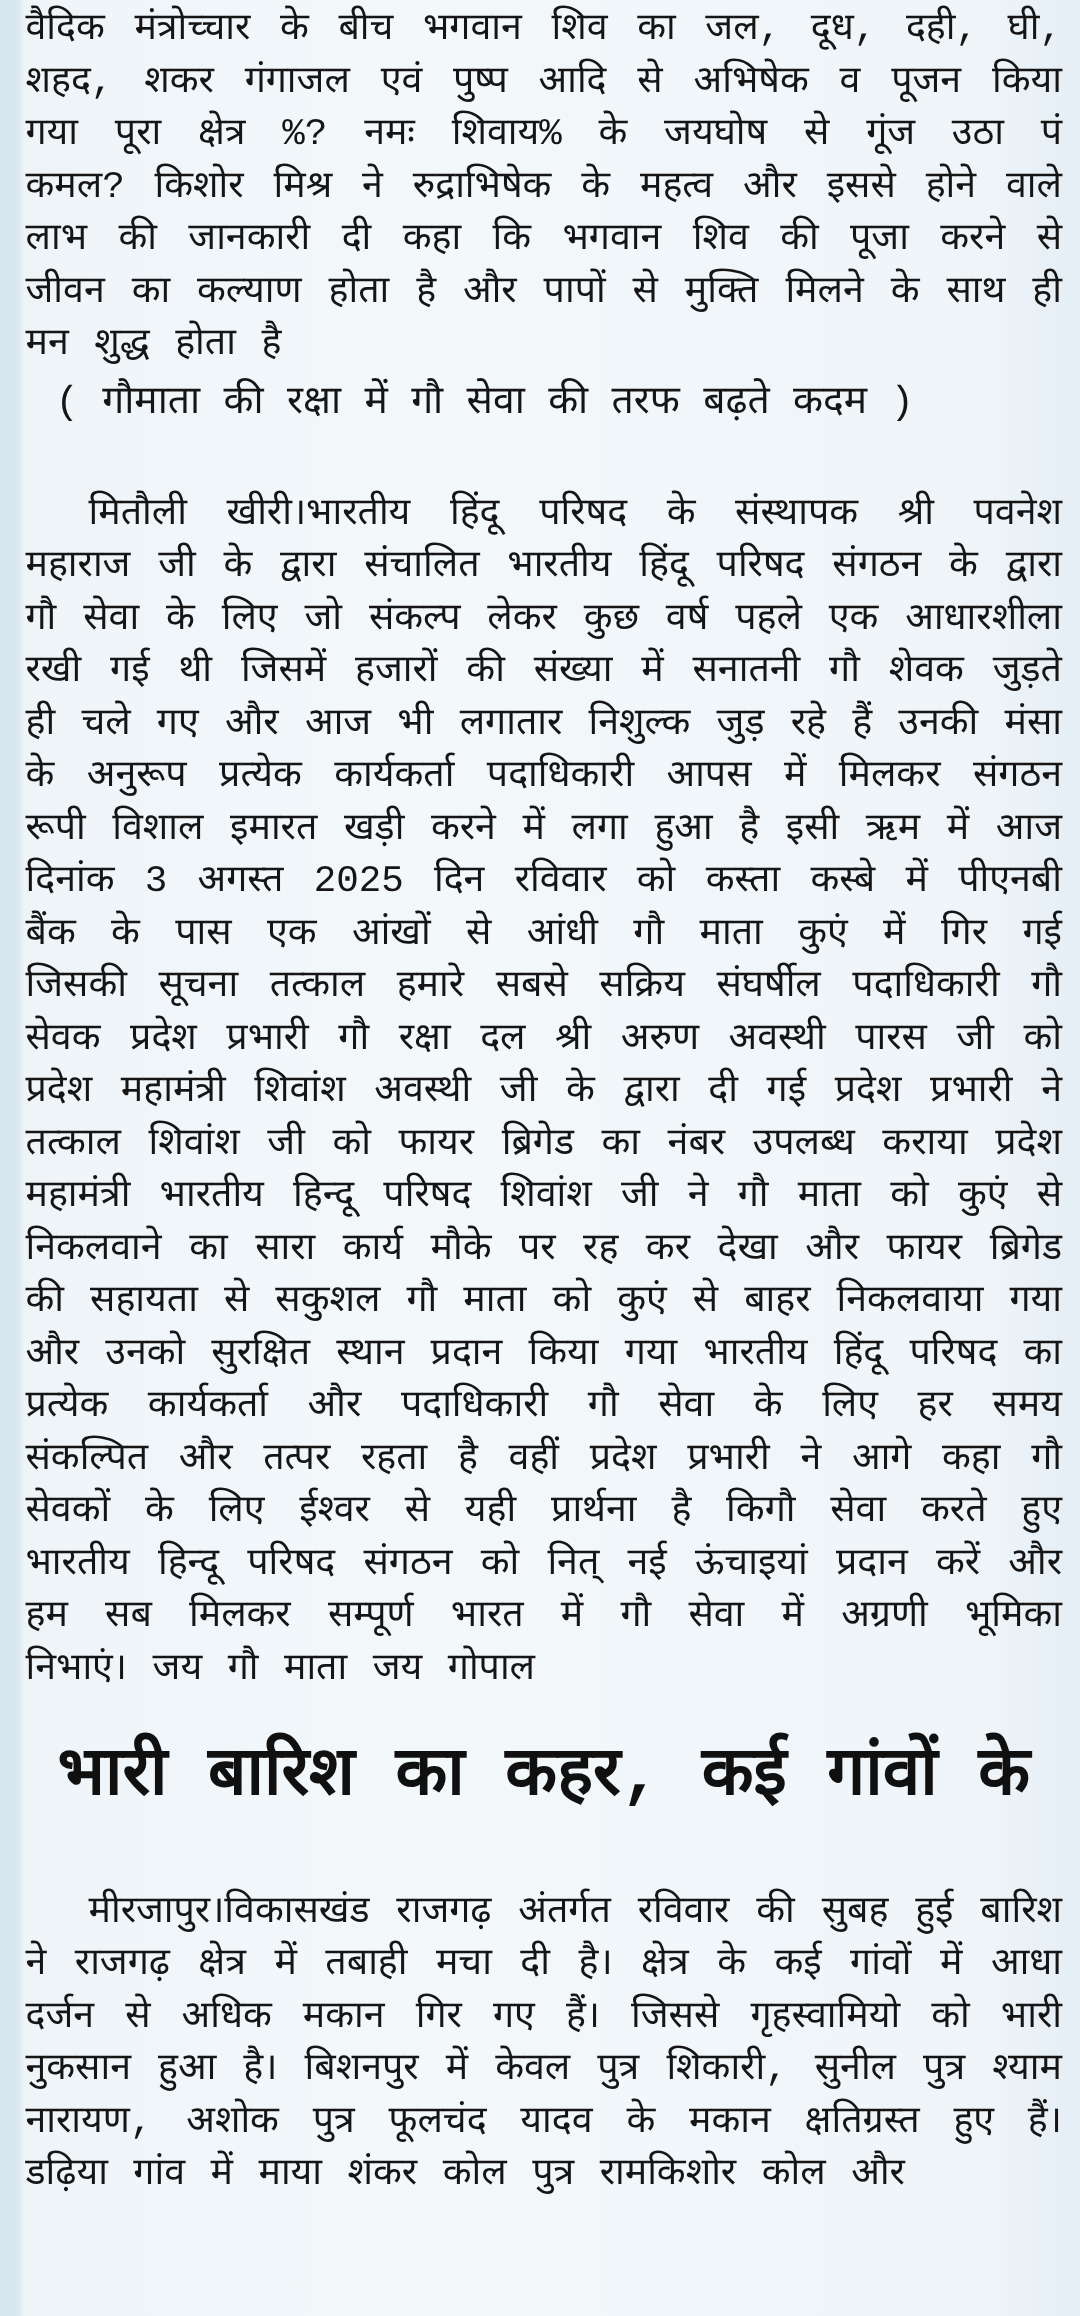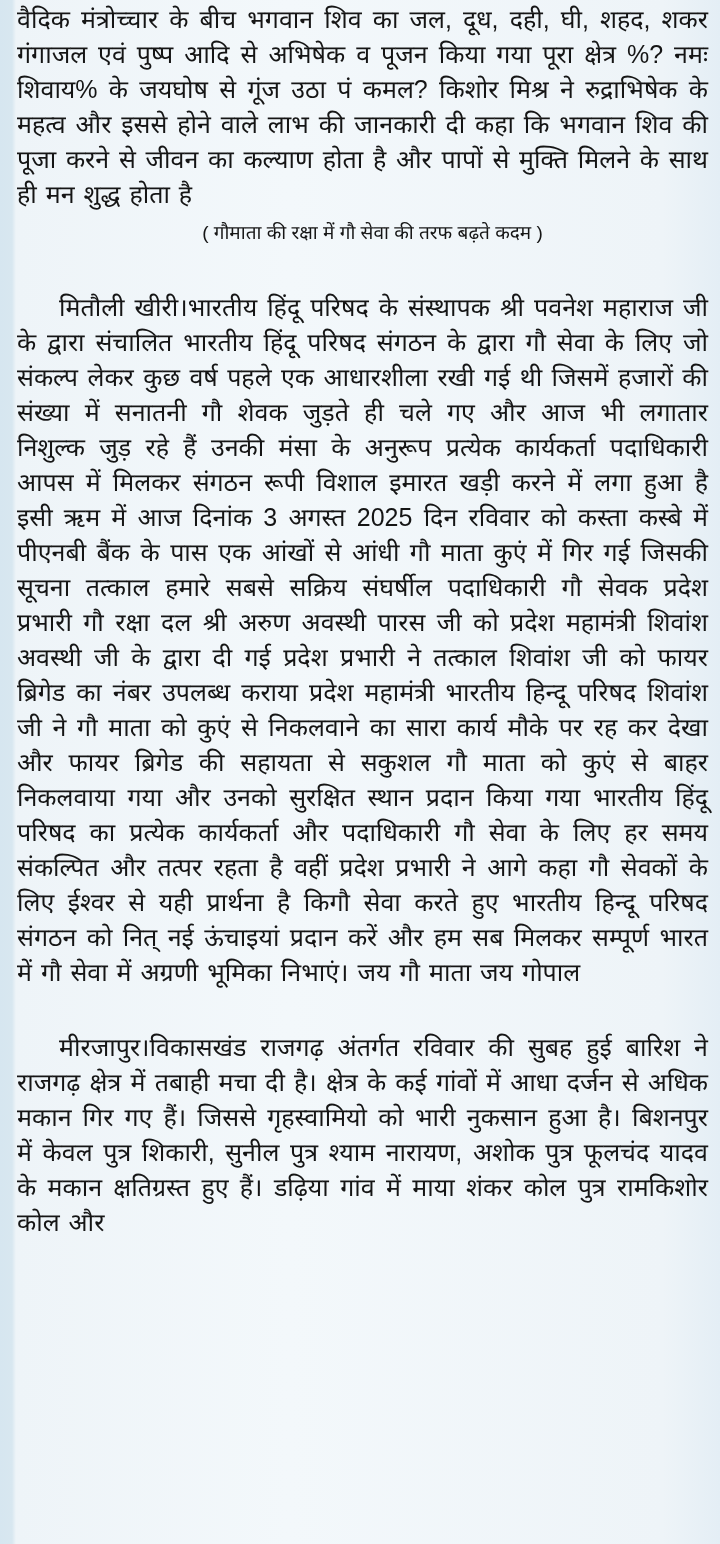--- a/index.html
+++ b/index.html
@@ -11,21 +11,21 @@
     position: relative;
     width: 720px;
     height: 1544px;
     overflow: hidden;
     box-sizing: border-box;
     background: linear-gradient(90deg,
       #d6e6f0 0px, #d8e7f0 12px,
       #eef4f8 16px, #f3f8fb 40%,
       #eef4f8 92%, #e4eef5 100%);
     color: #151515;
-    font-family: Liberation Sans, sans-serif;
+    font-family: Liberation Mono, monospace;
   }
   .content {
     position: relative;
     padding: 2px 12px 0 17px;
   }
   .body-text {
     margin: 0;
     font-size: 25px;
     line-height: 35px;
     text-align: justify;
@@ -53,24 +53,23 @@
     margin-top: 22px;
     margin-bottom: 6px;
     font-size: 45px;
     line-height: 65px;
   }
   .headline .hl-line {
     white-space: nowrap;
   }
   .subheadline {
     margin: 4px 0 0 0;
-    font-size: 19px;
+    font-size: 26px;
     line-height: 34px;
     text-indent: 20px;
-    text-align: center;
   }
   .byline {
     margin: 2px 0 2px 0;
     font-size: 26px;
     line-height: 35px;
     text-indent: 46px;
   }
 </style>
 </head>
 <body>
@@ -80,19 +79,20 @@
 
     <p class="body-text">वैदिक मंत्रोच्चार के बीच भगवान शिव का जल, दूध, दही, घी, शहद, शकर गंगाजल एवं पुष्प आदि से अभिषेक व पूजन किया गया पूरा क्षेत्र %? नमः शिवाय% के जयघोष से गूंज उठा पं कमल? किशोर मिश्र ने रुद्राभिषेक के महत्व और इससे होने वाले लाभ की जानकारी दी कहा कि भगवान शिव की पूजा करने से जीवन का कल्याण होता है और पापों से मुक्ति मिलने के साथ ही मन शुद्ध होता है</p>
 
 
     <p class="subheadline">( गौमाता की रक्षा में गौ सेवा की तरफ बढ़ते कदम )</p>
 
 
     <p class="body-text indented">मितौली खीरी।भारतीय हिंदू परिषद के संस्थापक श्री पवनेश महाराज जी के द्वारा संचालित भारतीय हिंदू परिषद संगठन के द्वारा गौ सेवा के लिए जो संकल्प लेकर कुछ वर्ष पहले एक आधारशीला रखी गई थी जिसमें हजारों की संख्या में सनातनी गौ शेवक जुड़ते ही चले गए और आज भी लगातार निशुल्क जुड़ रहे हैं उनकी मंसा के अनुरूप प्रत्येक कार्यकर्ता पदाधिकारी आपस में मिलकर संगठन रूपी विशाल इमारत खड़ी करने में लगा हुआ है इसी ऋम में आज दिनांक 3 अगस्त 2025 दिन रविवार को कस्ता कस्बे में पीएनबी बैंक के पास एक आंखों से आंधी गौ माता कुएं में गिर गई जिसकी सूचना तत्काल हमारे सबसे सक्रिय संघर्षील पदाधिकारी गौ सेवक प्रदेश प्रभारी गौ रक्षा दल श्री अरुण अवस्थी पारस जी को प्रदेश महामंत्री शिवांश अवस्थी जी के द्वारा दी गई प्रदेश प्रभारी ने तत्काल शिवांश जी को फायर ब्रिगेड का नंबर उपलब्ध कराया प्रदेश महामंत्री भारतीय हिन्दू परिषद शिवांश जी ने गौ माता को कुएं से निकलवाने का सारा कार्य मौके पर रह कर देखा और फायर ब्रिगेड की सहायता से सकुशल गौ माता को कुएं से बाहर निकलवाया गया और उनको सुरक्षित स्थान प्रदान किया गया भारतीय हिंदू परिषद का प्रत्येक कार्यकर्ता और पदाधिकारी गौ सेवा के लिए हर समय संकल्पित और तत्पर रहता है वहीं प्रदेश प्रभारी ने आगे कहा गौ सेवकों के लिए ईश्वर से यही प्रार्थना है किगौ सेवा करते हुए भारतीय हिन्दू परिषद संगठन को नित् नई ऊंचाइयां प्रदान करें और हम सब मिलकर सम्पूर्ण भारत में गौ सेवा में अग्रणी भूमिका निभाएं। जय गौ माता जय गोपाल</p>
 
     <h1 class="headline headline-2">
+      <div class="hl-line">भारी बारिश का कहर, कई गांवों के</div>
     </h1>
 
 
     <p class="body-text indented">मीरजापुर।विकासखंड राजगढ़ अंतर्गत रविवार की सुबह हुई बारिश ने राजगढ़ क्षेत्र में तबाही मचा दी है। क्षेत्र के कई गांवों में आधा दर्जन से अधिक मकान गिर गए हैं। जिससे गृहस्वामियो को भारी नुकसान हुआ है। बिशनपुर में केवल पुत्र शिकारी, सुनील पुत्र श्याम नारायण, अशोक पुत्र फूलचंद यादव के मकान क्षतिग्रस्त हुए हैं। डढ़िया गांव में माया शंकर कोल पुत्र रामकिशोर कोल और</p>
 
   </div>
 </div>
 
 </body></html>

